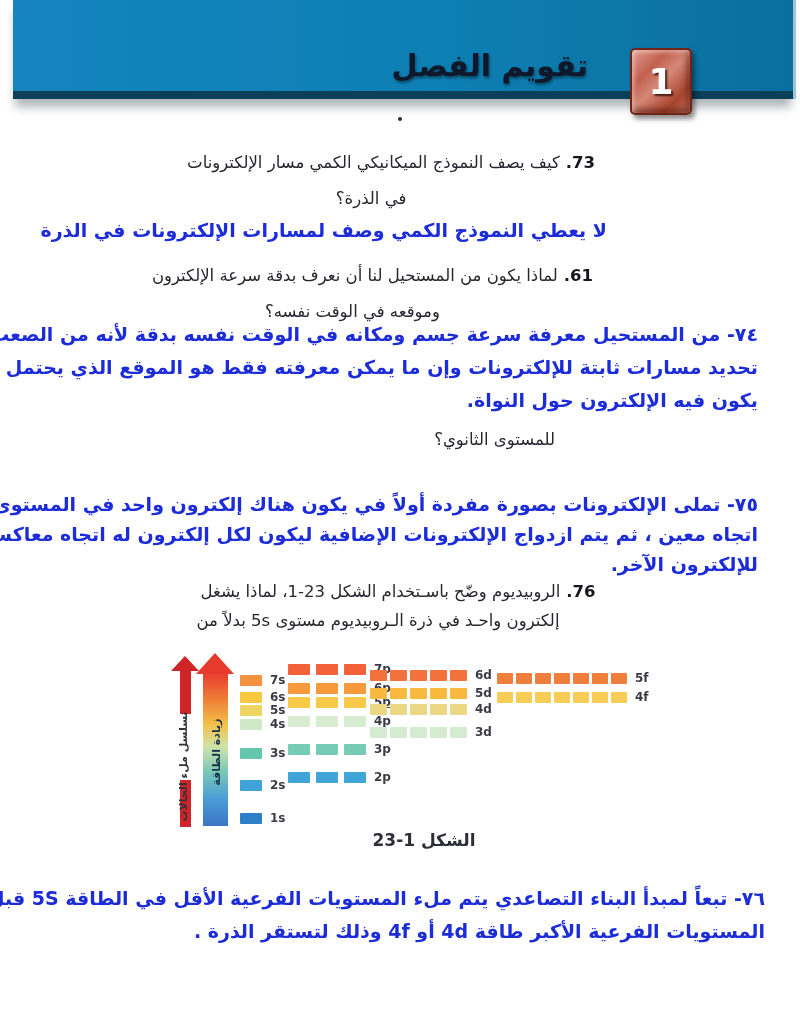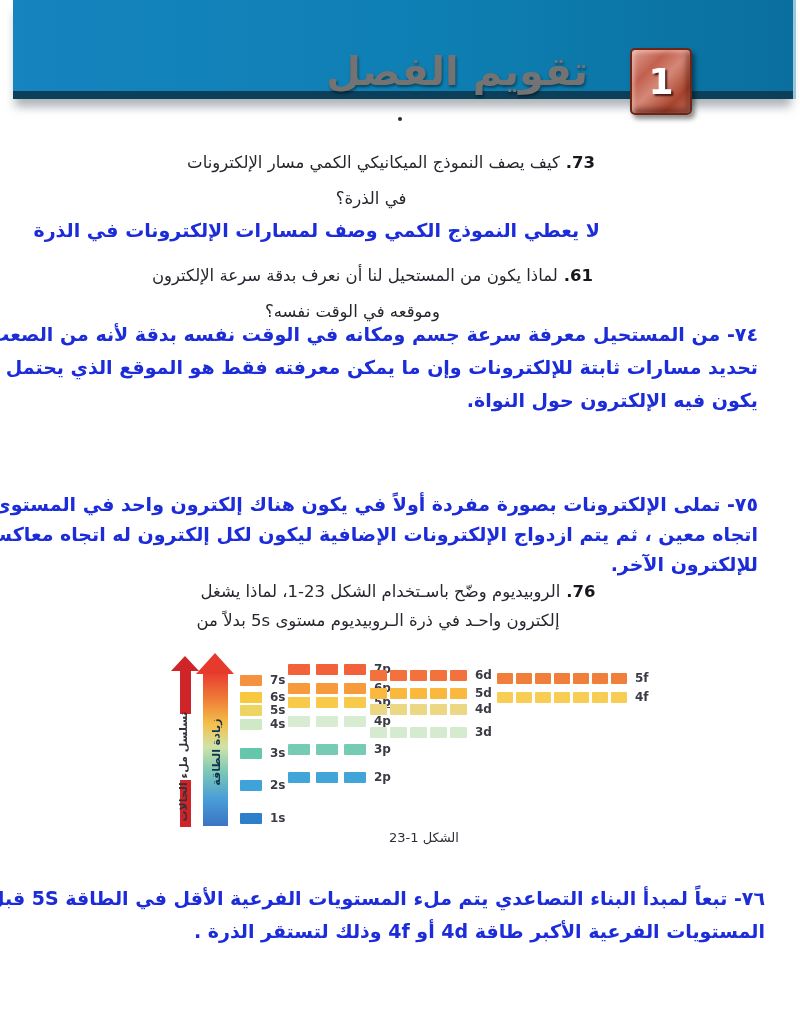--- a/index.html
+++ b/index.html
@@ -6,21 +6,21 @@
   body{width:800px;height:1019px;position:relative;overflow:hidden;
        font-family:"DejaVu Sans",sans-serif;}
   
   .banner{position:absolute;left:13px;top:0;width:780px;height:91px;
     background:linear-gradient(to right,#1584bf 0%,#0e7fb3 55%,#0a6f9e 100%);
     border-bottom:8px solid #0c3f59;
     box-shadow:0 10px 9px -2px rgba(110,120,128,.55);}
   .banner .right-edge{position:absolute;right:-3px;top:0;width:3px;height:99px;
     background:#9cc5d8;}
   .banner-title{position:absolute;top:48px;right:212px;
-    color:#737373;font-size:40px;font-weight:bold;letter-spacing:.5px;
+    color:#0f172a;font-size:30px;font-weight:bold;letter-spacing:.5px;
     text-shadow:1px 2px 3px rgba(0,0,0,.45);direction:rtl;white-space:nowrap;}
   .badge{position:absolute;left:630px;top:48px;width:58px;height:63px;
     background:linear-gradient(135deg,#e0a193 0%,#c2604f 30%,#d58877 50%,#a9452f 78%,#c87763 100%);
     border:2px solid #6e2417;border-radius:5px;
     box-shadow:inset 2px 2px 4px rgba(255,230,220,.55),
                inset -3px -4px 6px rgba(70,15,5,.55),
                3px 4px 5px rgba(0,0,0,.45);
     display:flex;align-items:center;justify-content:center;}
   .badge span{color:#fff;font-size:36px;font-weight:bold;
     text-shadow:2px 2px 2px rgba(40,5,0,.8);}
@@ -49,55 +49,56 @@
   .grad-shaft{position:absolute;left:35px;top:22px;width:25px;height:152px;
     background:linear-gradient(to bottom,#e93e30 0%,#ee7b36 16%,#f4c04a 33%,
       #cfe3a8 48%,#7cc8b5 64%,#4a9ed7 82%,#3b74c4 100%);}
   .vlabel{position:absolute;font-size:11px;font-weight:bold;white-space:nowrap;
     transform:rotate(-90deg);direction:rtl;}
   .vlabel.fill{color:#33333b;width:70px;text-align:center;left:-20px;top:88px;}
   .vlabel.energy{color:#14334f;width:64px;text-align:center;left:16px;top:92px;}
   .orb-box{position:absolute;height:11px;border-radius:1px;}
   .orb-label{position:absolute;font-size:12px;font-weight:bold;color:#3b3b45;}
   .caption{position:absolute;left:196px;top:178px;width:120px;text-align:center;
-    font-size:13px;font-weight:normal;color:#2e2e38;direction:rtl;white-space:nowrap;}
+    font-size:17px;font-weight:bold;color:#2e2e38;direction:rtl;white-space:nowrap;}
 </style>
 </head>
 <body>
 
 <div class="banner">
   <div class="right-edge"></div>
 </div>
 <div class="banner-title">تقويم الفصل</div>
 <div class="badge">
   <span>1</span>
 </div>
 <div class="stray-dot"></div>
 
 <div class="qblock" style="top:145px;right:205px;">
   <div class="line"><span class="qnum">73.</span><span>كيف يصف النموذج الميكانيكي الكمي مسار الإلكترونات</span></div>
   <div class="line indent">في الذرة؟</div>
 </div>
 
-<div class="ans" style="top:214px;right:200px;">
+<div class="ans" style="top:214px;right:193px;">
   <div class="line">لا يعطي النموذج الكمي وصف لمسارات الإلكترونات في الذرة</div>
 </div>
 
 <div class="qblock" style="top:258px;right:207px;">
   <div class="line"><span class="qnum">61.</span><span>لماذا يكون من المستحيل لنا أن نعرف بدقة سرعة الإلكترون</span></div>
   <div class="line indent">وموقعه في الوقت نفسه؟</div>
 </div>
 
 <div class="ans" style="top:318px;right:42px;">
   <div class="line">٧٤- من المستحيل معرفة سرعة جسم ومكانه في الوقت نفسه بدقة لأنه من الصعب</div>
   <div class="line">تحديد مسارات ثابتة للإلكترونات وإن ما يمكن معرفته فقط هو الموقع الذي يحتمل أن</div>
   <div class="line">يكون فيه الإلكترون حول النواة.</div>
 </div>
 
 <div class="qblock" style="top:422px;right:205px;">
+  <div class="line indent">للمستوى الثانوي؟</div>
 </div>
 
 <div class="ans a75" style="top:489px;right:42px;">
   <div class="line">٧٥- تملى الإلكترونات بصورة مفردة أولاً في يكون هناك إلكترون واحد في المستوى له</div>
   <div class="line">اتجاه معين ، ثم يتم ازدواج الإلكترونات الإضافية ليكون لكل إلكترون له اتجاه معاكس</div>
   <div class="line">للإلكترون الآخر.</div>
 </div>
 
 <div class="qblock q76" style="top:577px;right:157px;width:490px;">
   <div class="line"><span class="qnum">76.</span><span>الروبيديوم وضّح باسـتخدام الشكل 23-1، لماذا يشغل</span></div>

